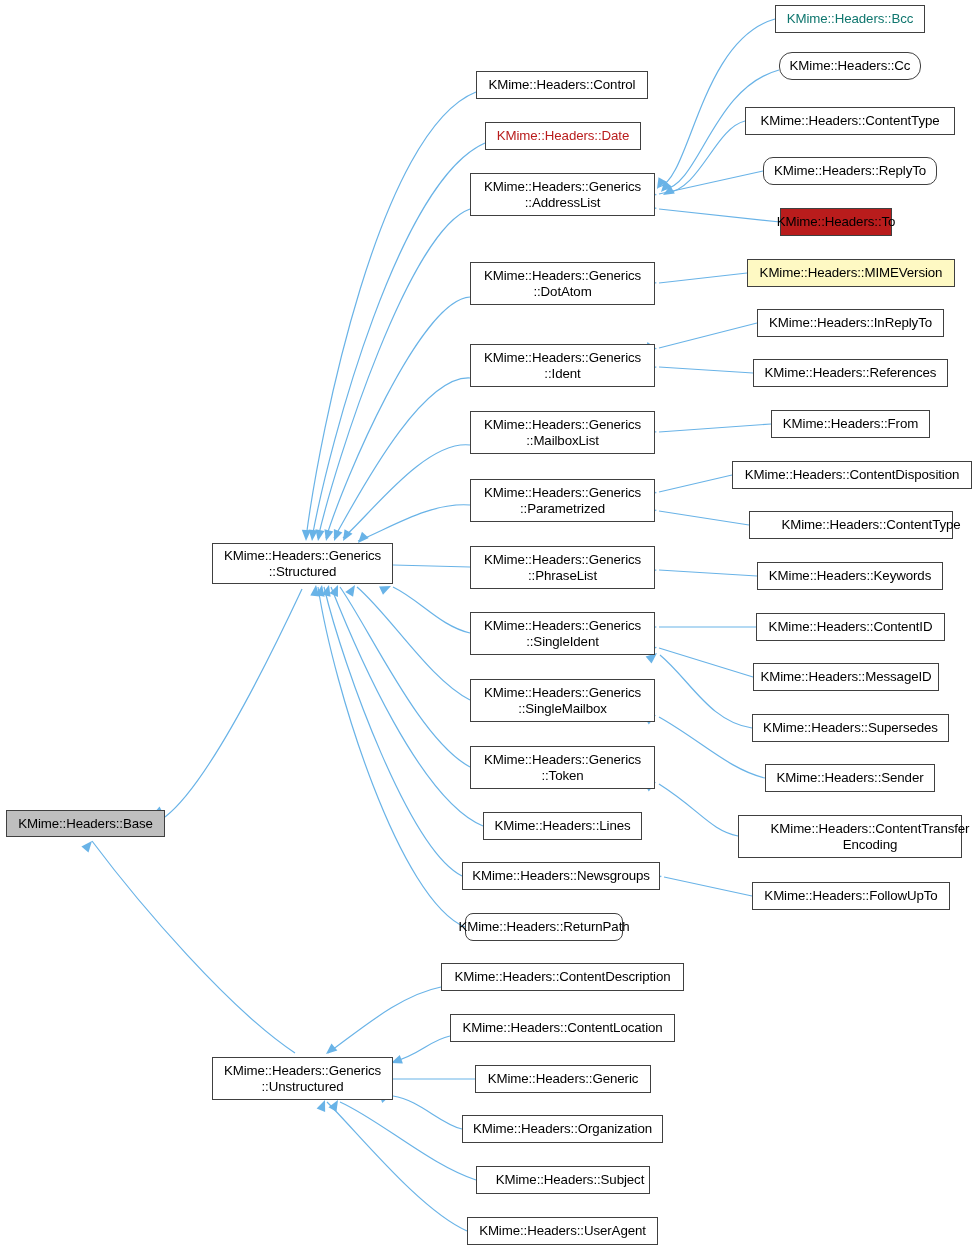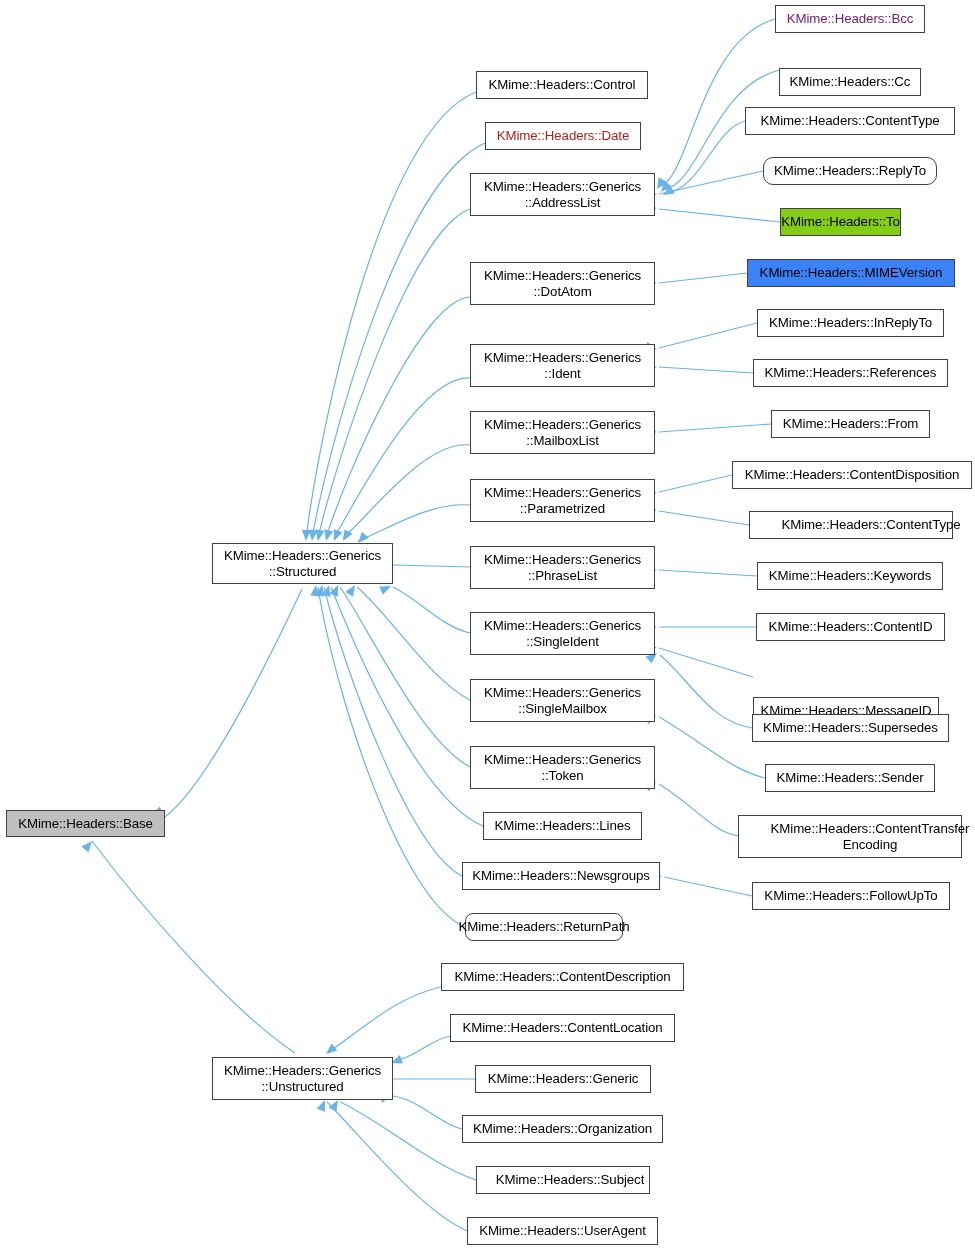--- a/index.html
+++ b/index.html
@@ -157,32 +157,32 @@
 ::Token</div>
     <div class="node" style="left: 483px; top: 812px; width: 159px; height: 28px; border-color: rgb(64, 64, 64); background: rgb(255, 255, 255); color: rgb(0, 0, 0);">KMime::Headers::Lines</div>
     <div class="node" style="left: 462px; top: 862px; width: 198px; height: 28px; border-color: rgb(64, 64, 64); background: rgb(255, 255, 255); color: rgb(0, 0, 0);">KMime::Headers::Newsgroups</div>
     <div class="node" style="left: 465px; top: 913px; width: 158px; height: 28px; border-color: rgb(64, 64, 64); background: rgb(255, 255, 255); color: rgb(0, 0, 0); border-radius: 8px;">KMime::Headers::ReturnPath</div>
     <div class="node" style="left: 441px; top: 963px; width: 243px; height: 28px; border-color: rgb(64, 64, 64); background: rgb(255, 255, 255); color: rgb(0, 0, 0);">KMime::Headers::ContentDescription</div>
     <div class="node" style="left: 450px; top: 1014px; width: 225px; height: 28px; border-color: rgb(64, 64, 64); background: rgb(255, 255, 255); color: rgb(0, 0, 0);">KMime::Headers::ContentLocation</div>
     <div class="node" style="left: 475px; top: 1065px; width: 176px; height: 28px; border-color: rgb(64, 64, 64); background: rgb(255, 255, 255); color: rgb(0, 0, 0);">KMime::Headers::Generic</div>
     <div class="node" style="left: 462px; top: 1115px; width: 201px; height: 28px; border-color: rgb(64, 64, 64); background: rgb(255, 255, 255); color: rgb(0, 0, 0);">KMime::Headers::Organization</div>
     <div class="node" style="left: 476px; top: 1166px; width: 174px; height: 28px; border-color: rgb(64, 64, 64); background: rgb(255, 255, 255); color: rgb(0, 0, 0); padding-left: 14px;">KMime::Headers::Subject</div>
     <div class="node" style="left: 467px; top: 1217px; width: 191px; height: 28px; border-color: rgb(64, 64, 64); background: rgb(255, 255, 255); color: rgb(0, 0, 0);">KMime::Headers::UserAgent</div>
-    <div class="node" style="left: 775px; top: 5px; width: 150px; height: 28px; border-color: rgb(64, 64, 64); background: rgb(255, 255, 255); color: #701a75;">KMime::Headers::Bcc</div>
-    <div class="node" style="left: 779px; top: 68px; width: 142px; height: 28px; border-color: rgb(64, 64, 64); background: rgb(255, 255, 255); color: rgb(0, 0, 0);">KMime::Headers::Cc</div>
+    <div class="node" style="left: 775px; top: 5px; width: 150px; height: 28px; border-color: rgb(64, 64, 64); background: rgb(255, 255, 255); color: #0f766e;">KMime::Headers::Bcc</div>
+    <div class="node" style="left: 779px; top: 52px; width: 142px; height: 28px; border-color: rgb(64, 64, 64); background: rgb(255, 255, 255); color: rgb(0, 0, 0); border-radius: 13px;">KMime::Headers::Cc</div>
     <div class="node" style="left: 745px; top: 107px; width: 210px; height: 28px; border-color: rgb(64, 64, 64); background: rgb(255, 255, 255); color: rgb(0, 0, 0);">KMime::Headers::ContentType</div>
     <div class="node" style="left: 763px; top: 157px; width: 174px; height: 28px; border-color: rgb(64, 64, 64); background: rgb(255, 255, 255); color: rgb(0, 0, 0); border-radius: 10px;">KMime::Headers::ReplyTo</div>
-    <div class="node" style="left: 780px; top: 208px; width: 121px; height: 28px; border-color: rgb(64, 64, 64); background: #84cc16; color: rgb(0, 0, 0);">KMime::Headers::To</div>
-    <div class="node" style="left: 747px; top: 259px; width: 208px; height: 28px; border-color: rgb(64, 64, 64); background: #3b82f6; color: rgb(0, 0, 0);">KMime::Headers::MIMEVersion</div>
+    <div class="node" style="left: 780px; top: 208px; width: 112px; height: 28px; border-color: rgb(64, 64, 64); background: #b91c1c; color: rgb(0, 0, 0);">KMime::Headers::To</div>
+    <div class="node" style="left: 747px; top: 259px; width: 208px; height: 28px; border-color: rgb(64, 64, 64); background: #fef9c3; color: rgb(0, 0, 0);">KMime::Headers::MIMEVersion</div>
     <div class="node" style="left: 757px; top: 309px; width: 187px; height: 28px; border-color: rgb(64, 64, 64); background: rgb(255, 255, 255); color: rgb(0, 0, 0);">KMime::Headers::InReplyTo</div>
     <div class="node" style="left: 753px; top: 359px; width: 195px; height: 28px; border-color: rgb(64, 64, 64); background: rgb(255, 255, 255); color: rgb(0, 0, 0);">KMime::Headers::References</div>
     <div class="node" style="left: 771px; top: 410px; width: 159px; height: 28px; border-color: rgb(64, 64, 64); background: rgb(255, 255, 255); color: rgb(0, 0, 0);">KMime::Headers::From</div>
     <div class="node" style="left: 732px; top: 461px; width: 240px; height: 28px; border-color: rgb(64, 64, 64); background: rgb(255, 255, 255); color: rgb(0, 0, 0);">KMime::Headers::ContentDisposition</div>
     <div class="node" style="left: 749px; top: 511px; width: 204px; height: 28px; border-color: rgb(64, 64, 64); background: rgb(255, 255, 255); color: rgb(0, 0, 0); padding-left: 40px;">KMime::Headers::ContentType</div>
     <div class="node" style="left: 757px; top: 562px; width: 186px; height: 28px; border-color: rgb(64, 64, 64); background: rgb(255, 255, 255); color: rgb(0, 0, 0);">KMime::Headers::Keywords</div>
     <div class="node" style="left: 756px; top: 613px; width: 189px; height: 28px; border-color: rgb(64, 64, 64); background: rgb(255, 255, 255); color: rgb(0, 0, 0);">KMime::Headers::ContentID</div>
-    <div class="node" style="left: 753px; top: 697px; width: 186px; height: 28px; border-color: rgb(64, 64, 64); background: rgb(255, 255, 255); color: rgb(0, 0, 0);">KMime::Headers::MessageID</div>
+    <div class="node" style="left: 753px; top: 663px; width: 186px; height: 28px; border-color: rgb(64, 64, 64); background: rgb(255, 255, 255); color: rgb(0, 0, 0);">KMime::Headers::MessageID</div>
     <div class="node" style="left: 752px; top: 714px; width: 197px; height: 28px; border-color: rgb(64, 64, 64); background: rgb(255, 255, 255); color: rgb(0, 0, 0);">KMime::Headers::Supersedes</div>
     <div class="node" style="left: 765px; top: 764px; width: 170px; height: 28px; border-color: rgb(64, 64, 64); background: rgb(255, 255, 255); color: rgb(0, 0, 0);">KMime::Headers::Sender</div>
     <div class="node" style="left: 738px; top: 815px; width: 224px; height: 43px; border-color: rgb(64, 64, 64); background: rgb(255, 255, 255); color: rgb(0, 0, 0); padding-left: 40px;">KMime::Headers::ContentTransfer
 Encoding</div>
     <div class="node" style="left: 752px; top: 882px; width: 198px; height: 28px; border-color: rgb(64, 64, 64); background: rgb(255, 255, 255); color: rgb(0, 0, 0); text-align: center;">KMime::Headers::FollowUpTo</div>
   </div>
 
 </body></html>

